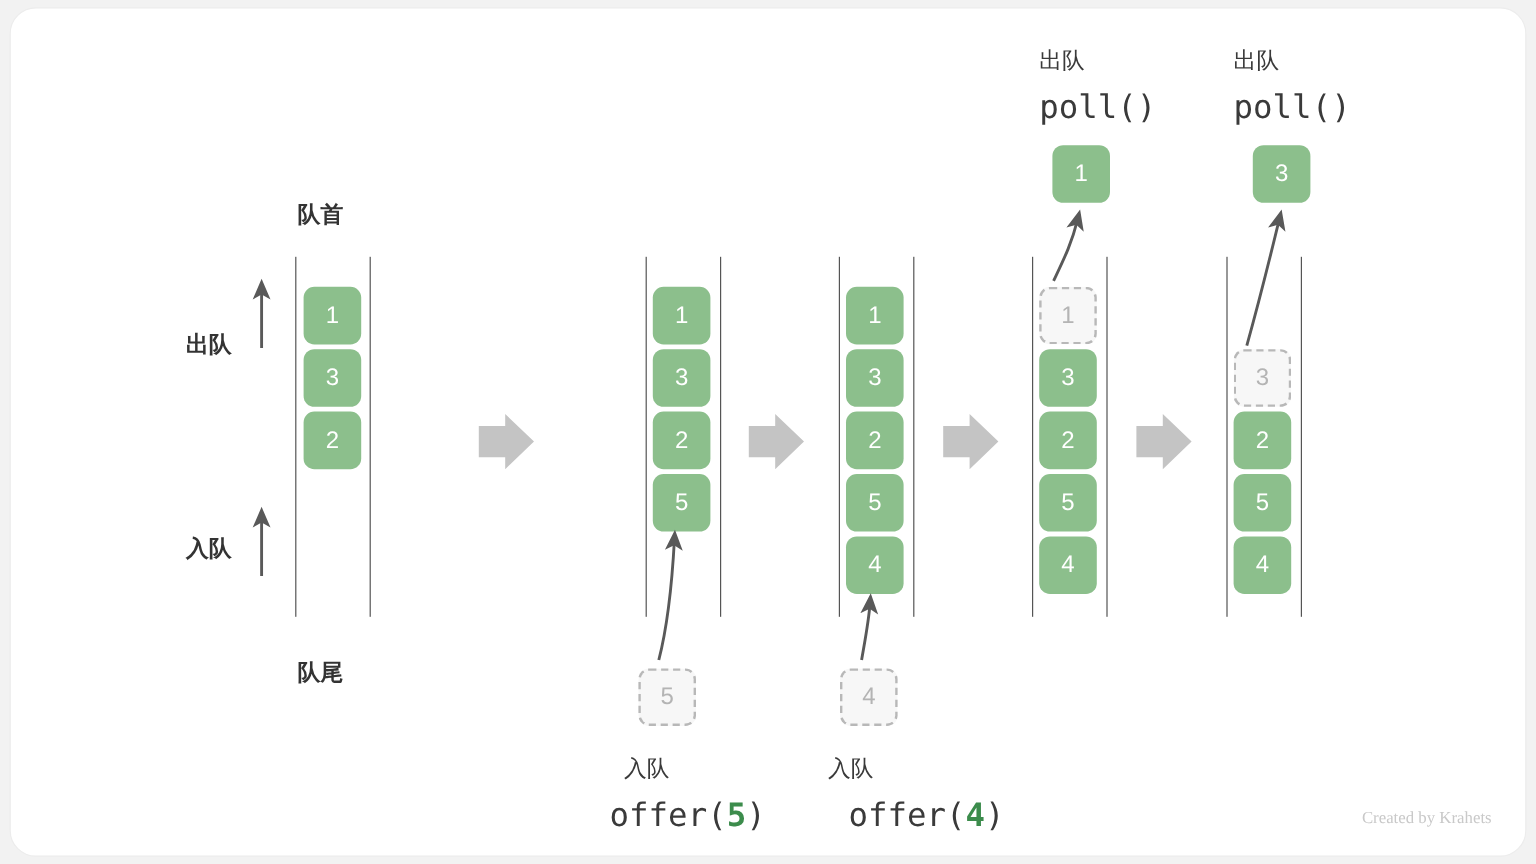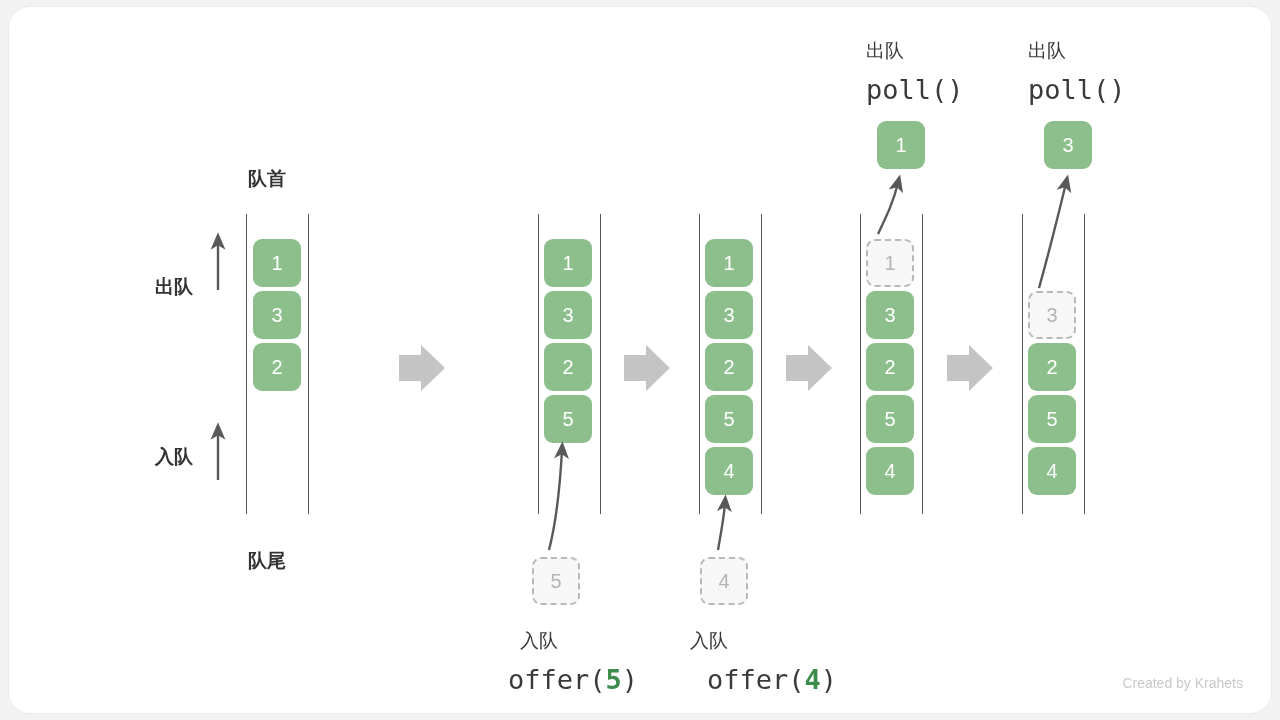--- a/index.html
+++ b/index.html
@@ -77,21 +77,21 @@
     color:#b4b4b4;
     border:2px dashed #b8b8b8;
   }
 
   
   #overlay{position:absolute;left:0;top:0;width:1264px;height:708px;pointer-events:none;}
 
   
   #watermark{
     position:absolute;right:28px;bottom:22px;
-    font-family:Liberation Sans, sans-serif;
+    font-family:Liberation Serif, serif;
     font-size:14px;color:#c9c9c9;
     white-space:nowrap;
   }
 </style>
 </head>
 <body>
 
 <div id="card">
 
 

